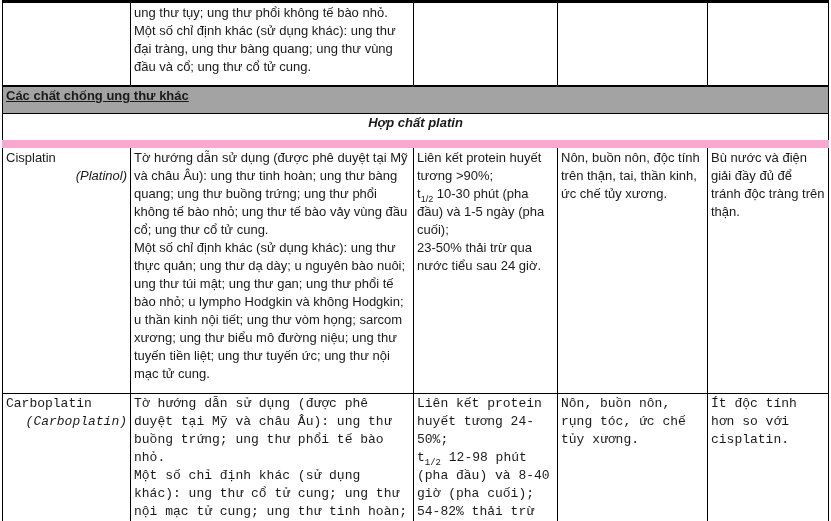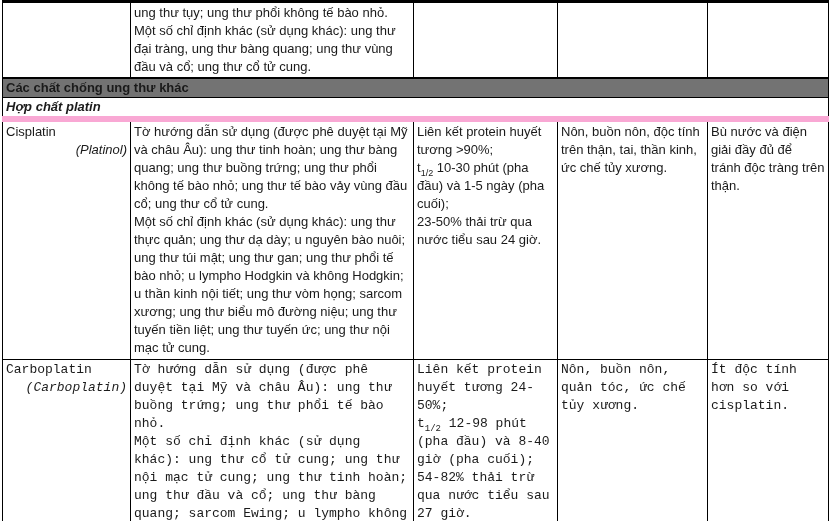--- a/index.html
+++ b/index.html
@@ -19,38 +19,40 @@
     border-collapse: collapse;
     table-layout: fixed;
     width: 826px;
     margin-left: 2px;
     font-size: 13px;
     line-height: 18px;
   }
   table.drug-table td {
     border: 1px solid #000000;
     vertical-align: top;
-    padding: 1px 3px 0 3px;
+    padding: 1px 3px 8px 3px;
     overflow: hidden;
   }
   table.drug-table { border-top: 3px solid #000; border-bottom: 2px solid #000; }
   tr.row-cont td { height: 73px; }
   tr.row-section td {
-    background: #737373;
+    background: #a3a3a3;
     font-weight: bold;
     height: 16px;
     border-top: 2px solid #000;
     padding-top: 0;
+    text-decoration: underline;
   }
   tr.row-subsection td {
     font-weight: bold;
     font-style: italic;
     height: 15px;
-    border-bottom: 6px solid #f9a8d4;
+    border-bottom: 8px solid #f9a8d4;
     padding-top: 0;
+    text-align: center;
   }
   tr.row-cisplatin td { height: 236px; }
   tr.row-carboplatin td { height: 161px; font-family: Liberation Mono, monospace; }
   .brand { font-style: italic; text-align: right; }
   sub { font-size: 9px; line-height: 0; margin-top: 45px; }
   .para { margin: 0; }
 </style>
 </head>
 <body>
 
@@ -114,21 +116,21 @@
       <td>
         <div class="para">Tờ hướng dẫn sử dụng (được phê duyệt tại Mỹ và châu Âu): ung thư buồng trứng; ung thư phổi tế bào nhỏ.</div>
         <div class="para">Một số chỉ định khác (sử dụng khác): ung thư cổ tử cung; ung thư nội mạc tử cung; ung thư tinh hoàn; ung thư đầu và cổ; ung thư bàng quang; sarcom Ewing; u lympho không Hodgkin; ung thư phổi không phải tế bào nhỏ; u nguyên bào nuôi; u Wilms; sarcom xương.</div>
       </td>
       <td>
         <div class="para">Liên kết protein huyết tương 24-50%;</div>
         <div class="para"><span>t</span><sub>1/2</sub><span> 12-98 phút (pha đầu) và 8-40 giờ (pha cuối);</span></div>
         <div class="para">54-82% thải trừ qua nước tiểu sau 27 giờ.</div>
       </td>
       <td>
-        <div class="para">Nôn, buồn nôn, quản tóc, ức chế tủy xương.</div>
+        <div class="para">Nôn, buồn nôn, rụng tóc, ức chế tủy xương.</div>
       </td>
       <td>
         <div class="para">Ít độc tính hơn so với cisplatin.</div>
       </td>
     </tr>
   </tbody>
     </table>
 </div>
 
 </body></html>

